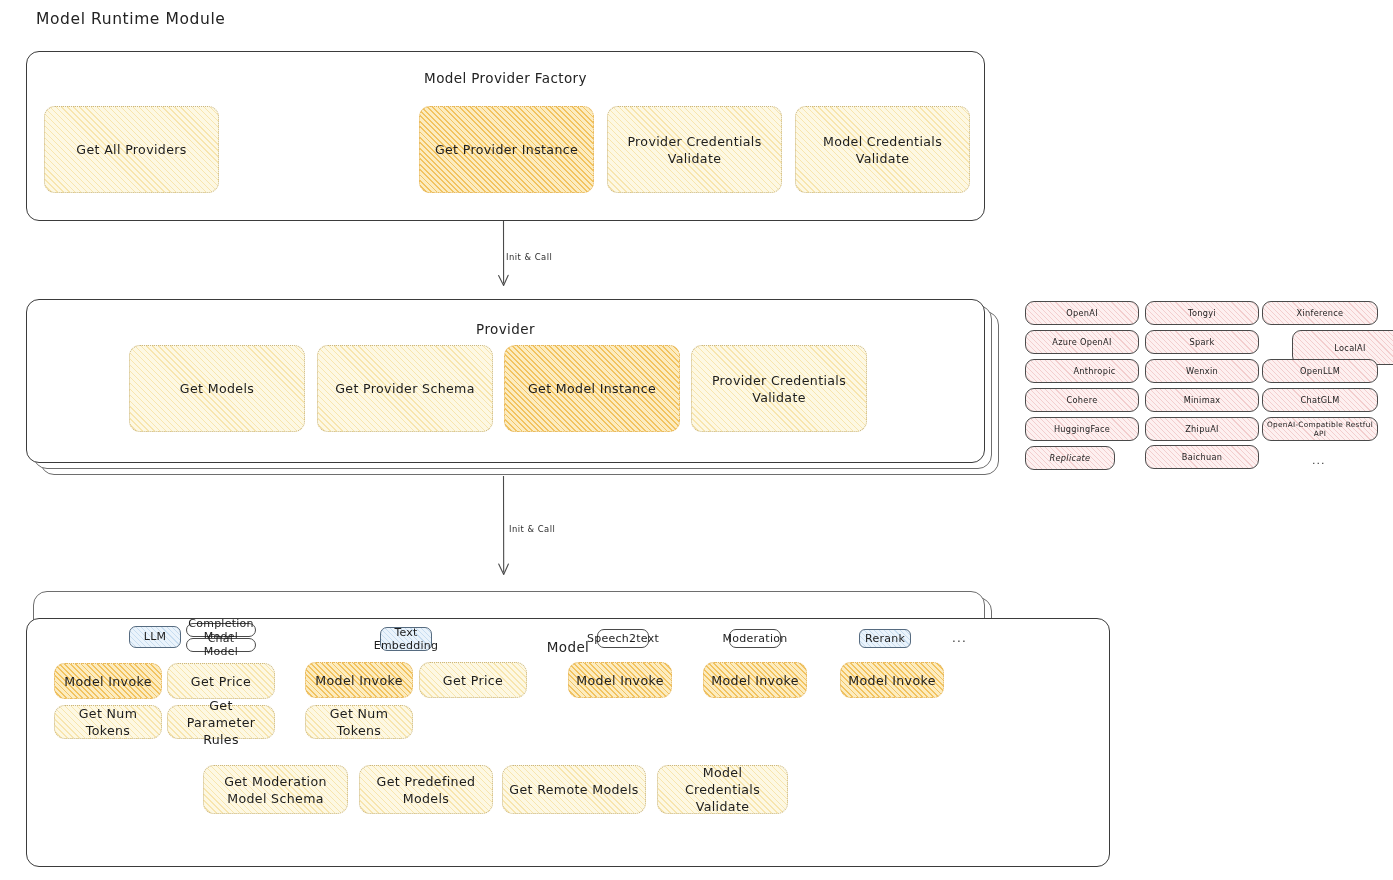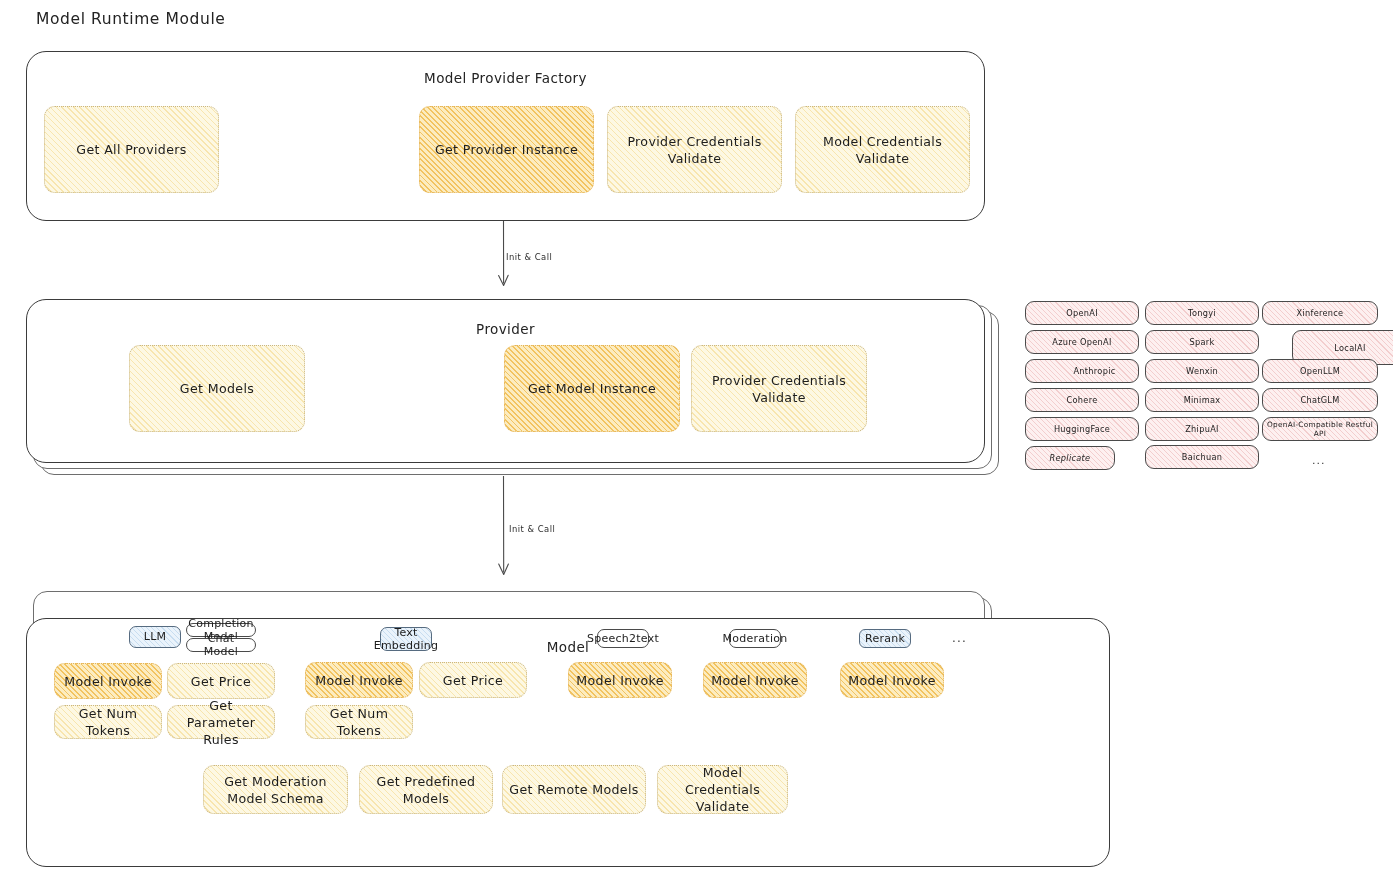--- a/index.html
+++ b/index.html
@@ -31,21 +31,21 @@
     color: #232323;
     white-space: nowrap;
   }
 
   
   .panel {
     position: absolute;
     box-sizing: border-box;
     background: #ffffff;
     border: 1.1px solid #3b3b3b;
-    border-radius: 20px;
+    border-radius: 13px;
   }
   .panel-stack-layer {
     position: absolute;
     box-sizing: border-box;
     background: #ffffff;
     border: 1.1px solid #6e6e6e;
     border-radius: 14px;
     z-index: 0;
   }
   .panel-title {
@@ -202,20 +202,23 @@
 
   <div class="panel-stack-layer" style="left:40px; top:311px; width:959px; height:164px;"></div>
   <div class="panel-stack-layer" style="left:33px; top:305px; width:959px; height:164px;"></div>
   <div class="panel" style="left:26px; top:299px; width:959px; height:164px; z-index:2;">
     <div class="panel-title" style="top:21px;">Provider</div>
   </div>
 
   <div class="node fill-light" style="left:129px; top:345px; width:176px; height:87px; z-index:3;">
     <span>Get Models</span>
   </div>
+  <div class="node fill-light" style="left:317px; top:345px; width:176px; height:87px; z-index:3;">
+    <span>Get Provider Schema</span>
+  </div>
   <div class="node fill-strong" style="left:504px; top:345px; width:176px; height:87px; z-index:3;">
     <span>Get Model Instance</span>
   </div>
   <div class="node fill-light" style="left:691px; top:345px; width:176px; height:87px; z-index:3;">
     <span>Provider Credentials Validate</span>
   </div>
 
   <div class="chip" style="left:1025px; top:301px; width:114px; height:24px;">
     <span>OpenAI</span>
   </div>

